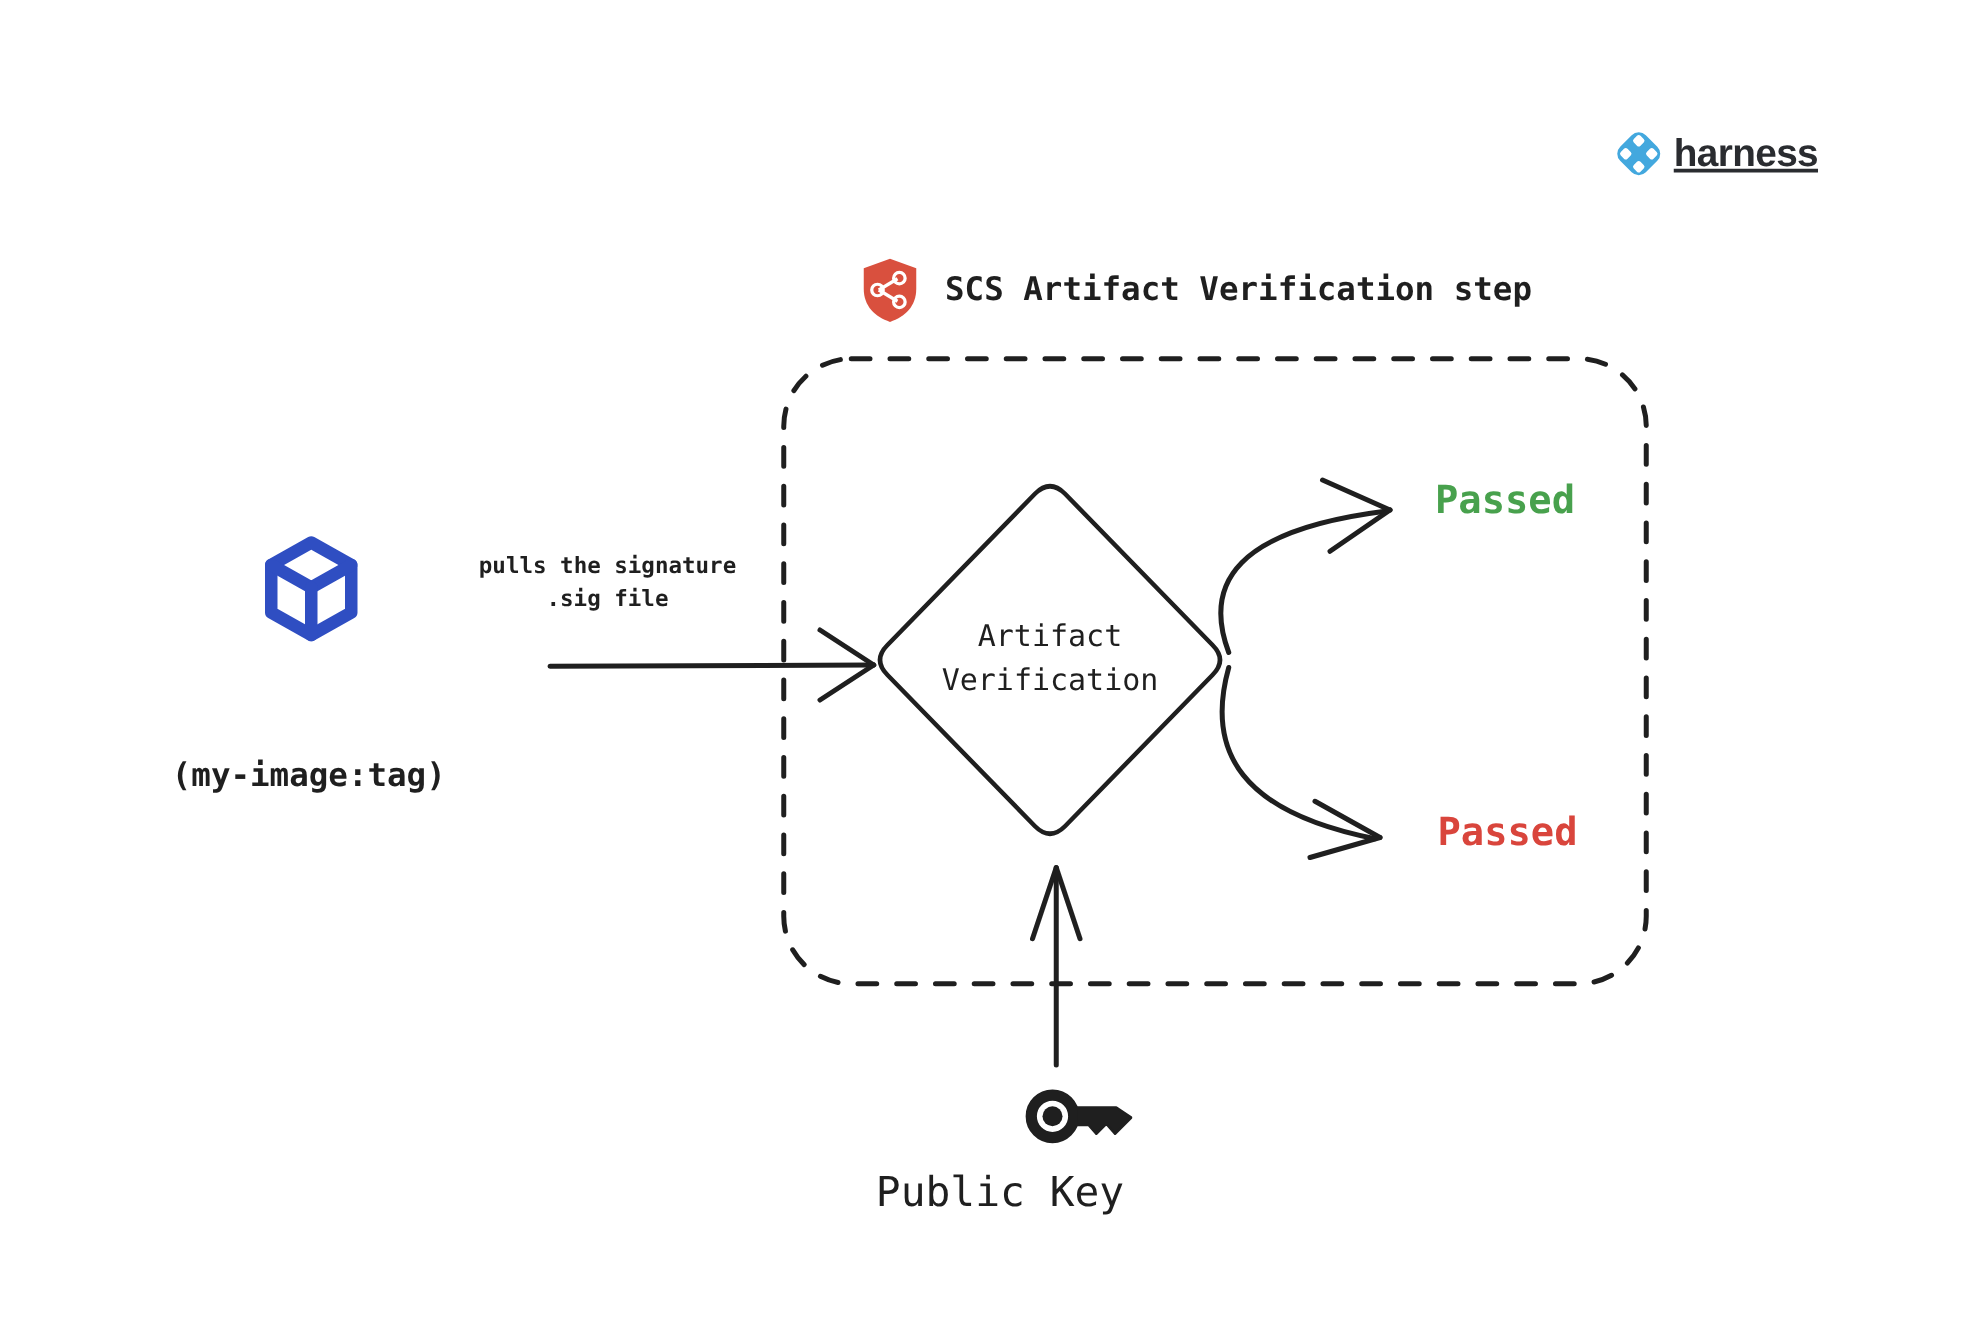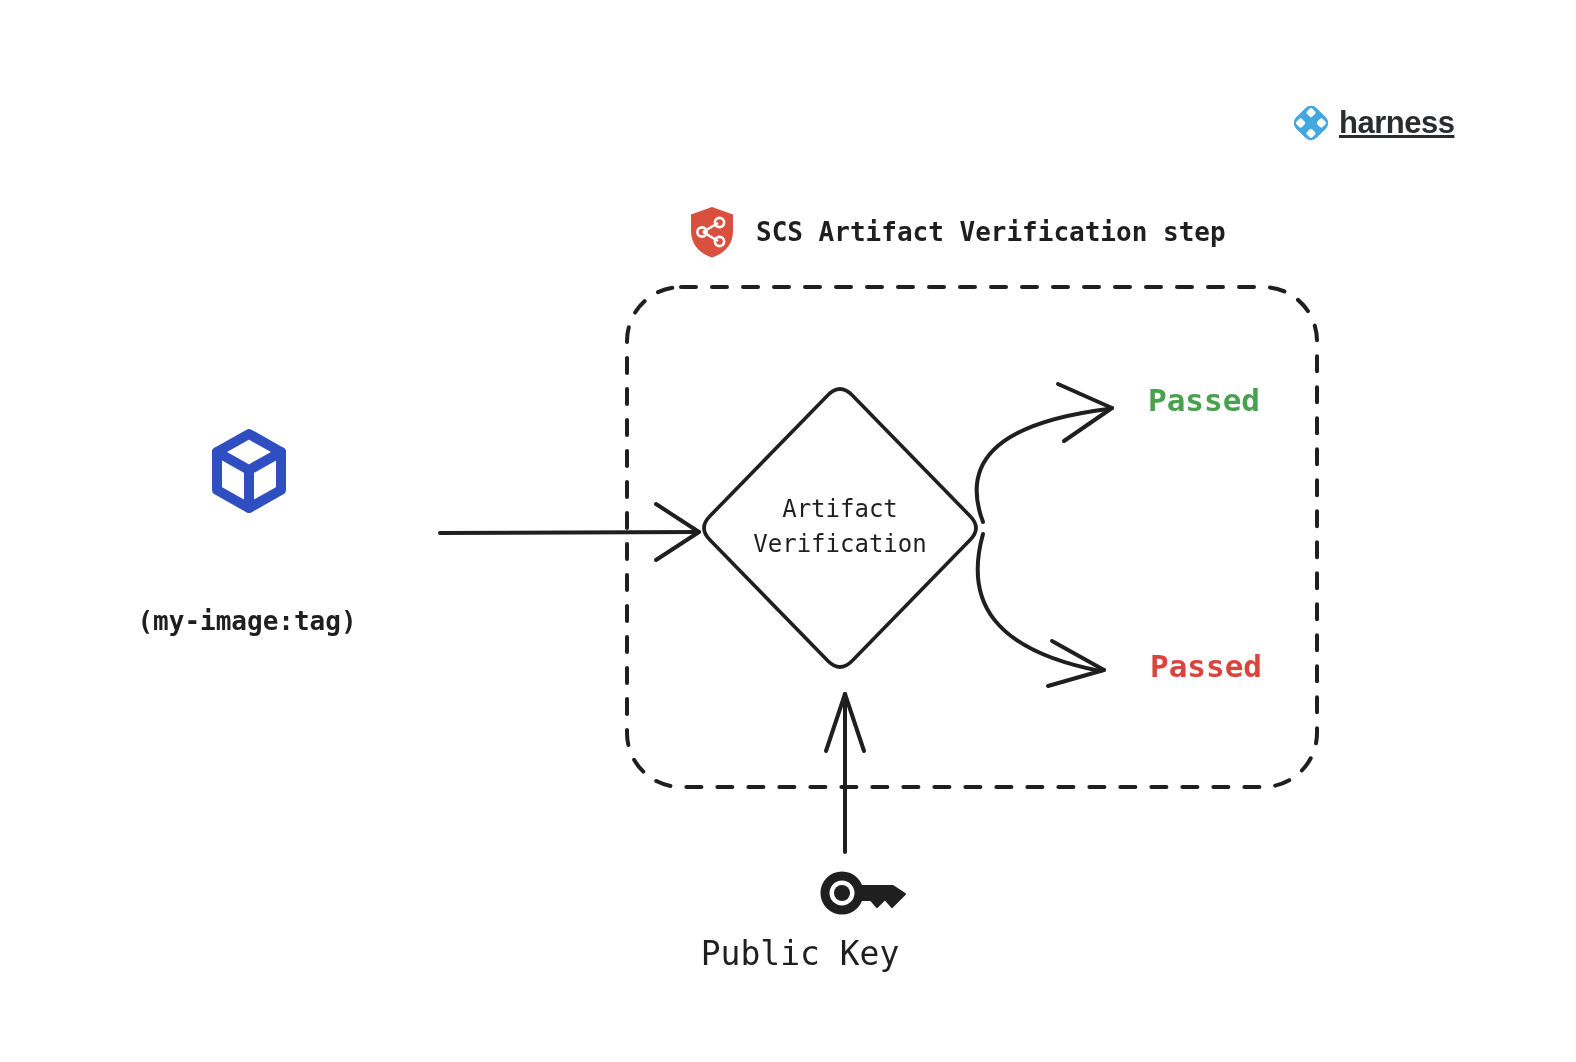--- a/index.html
+++ b/index.html
@@ -101,20 +101,24 @@
   <svg class="abs cube-icon" width="78" height="86" viewBox="0 0 78 86">
     <g stroke="var(--cube-blue)" stroke-width="10" fill="none" stroke-linejoin="round" stroke-linecap="round">
       <path d="M39 6 L71 24 V62 L39 80 L7 62 V24 Z"></path>
       <path d="M7 24 L39 42 L71 24"></path>
       <path d="M39 42 V80"></path>
     </g>
   </svg>
 
   <div class="abs center registry-sub">(my-image:tag)</div>
 
+  <div class="abs center arrow-note">
+    <div>pulls the signature</div>
+    <div>.sig file</div>
+  </div>
 
   <div class="abs center diamond-label">
     <div>Artifact</div>
     <div>Verification</div>
   </div>
 
   <div class="abs center passed-label">Passed</div>
   <div class="abs center failed-label">Passed</div>
 
   <svg class="abs key-icon" width="90" height="54" viewBox="0 0 90 54">

